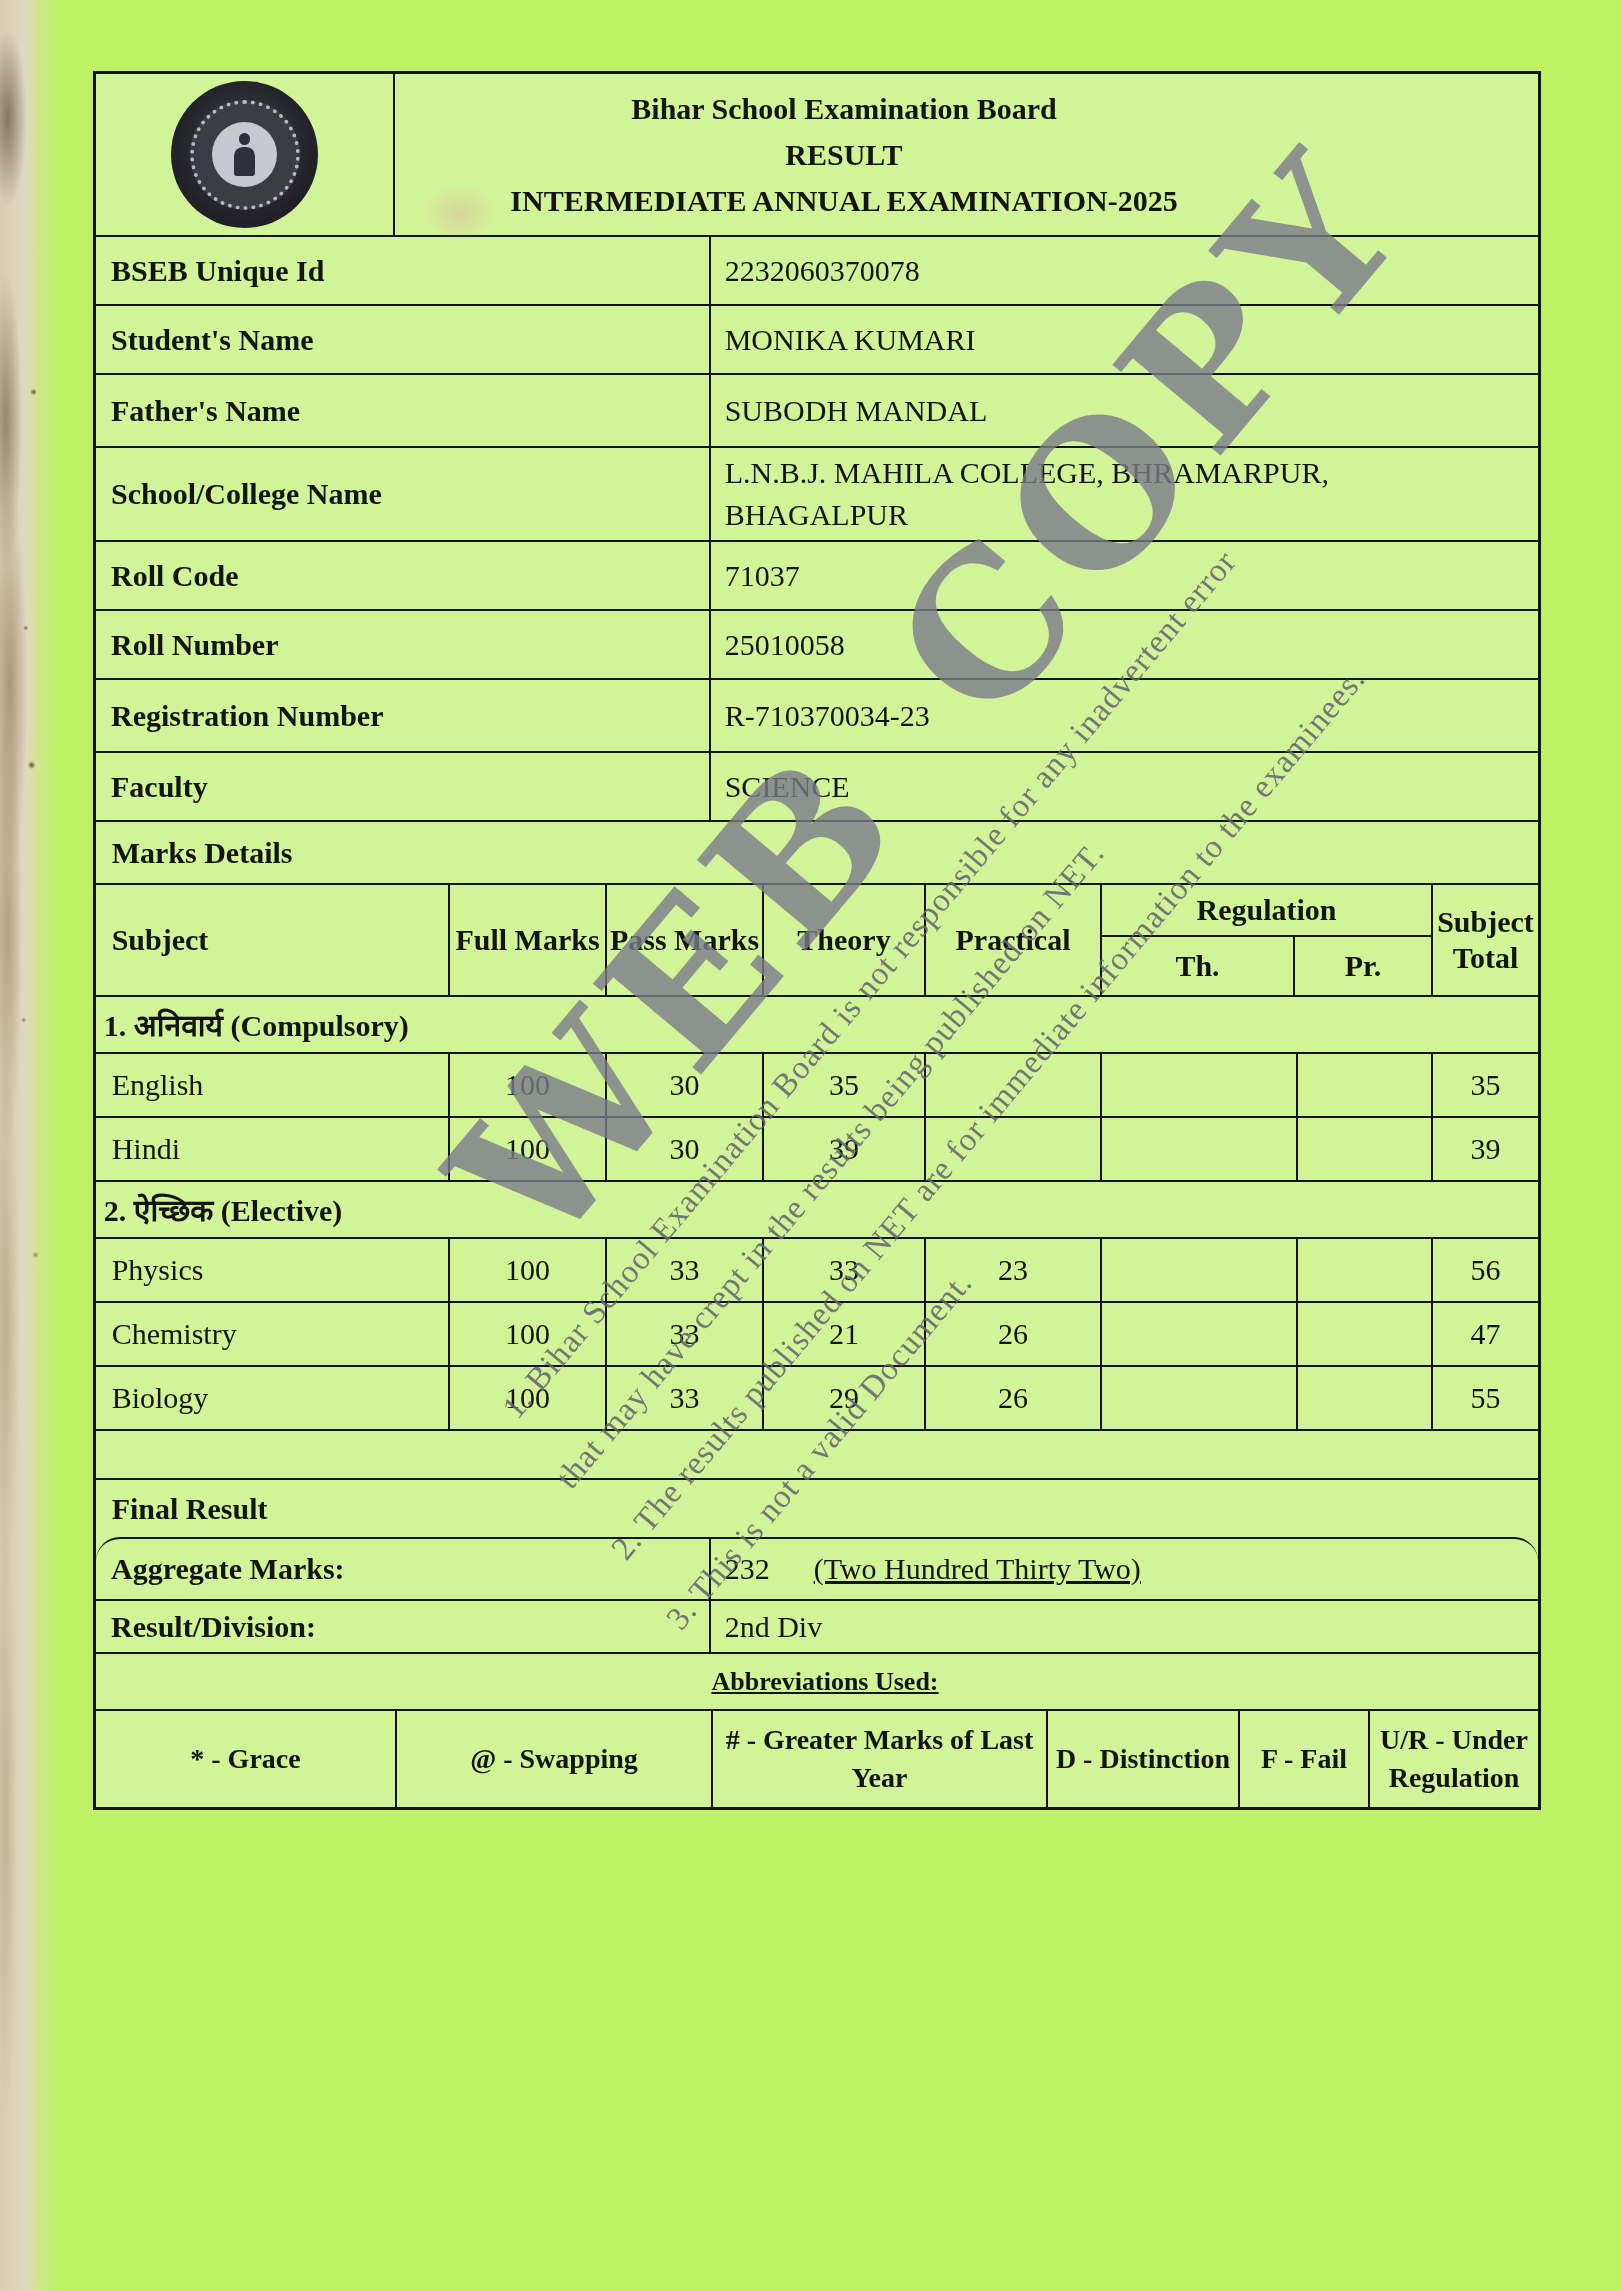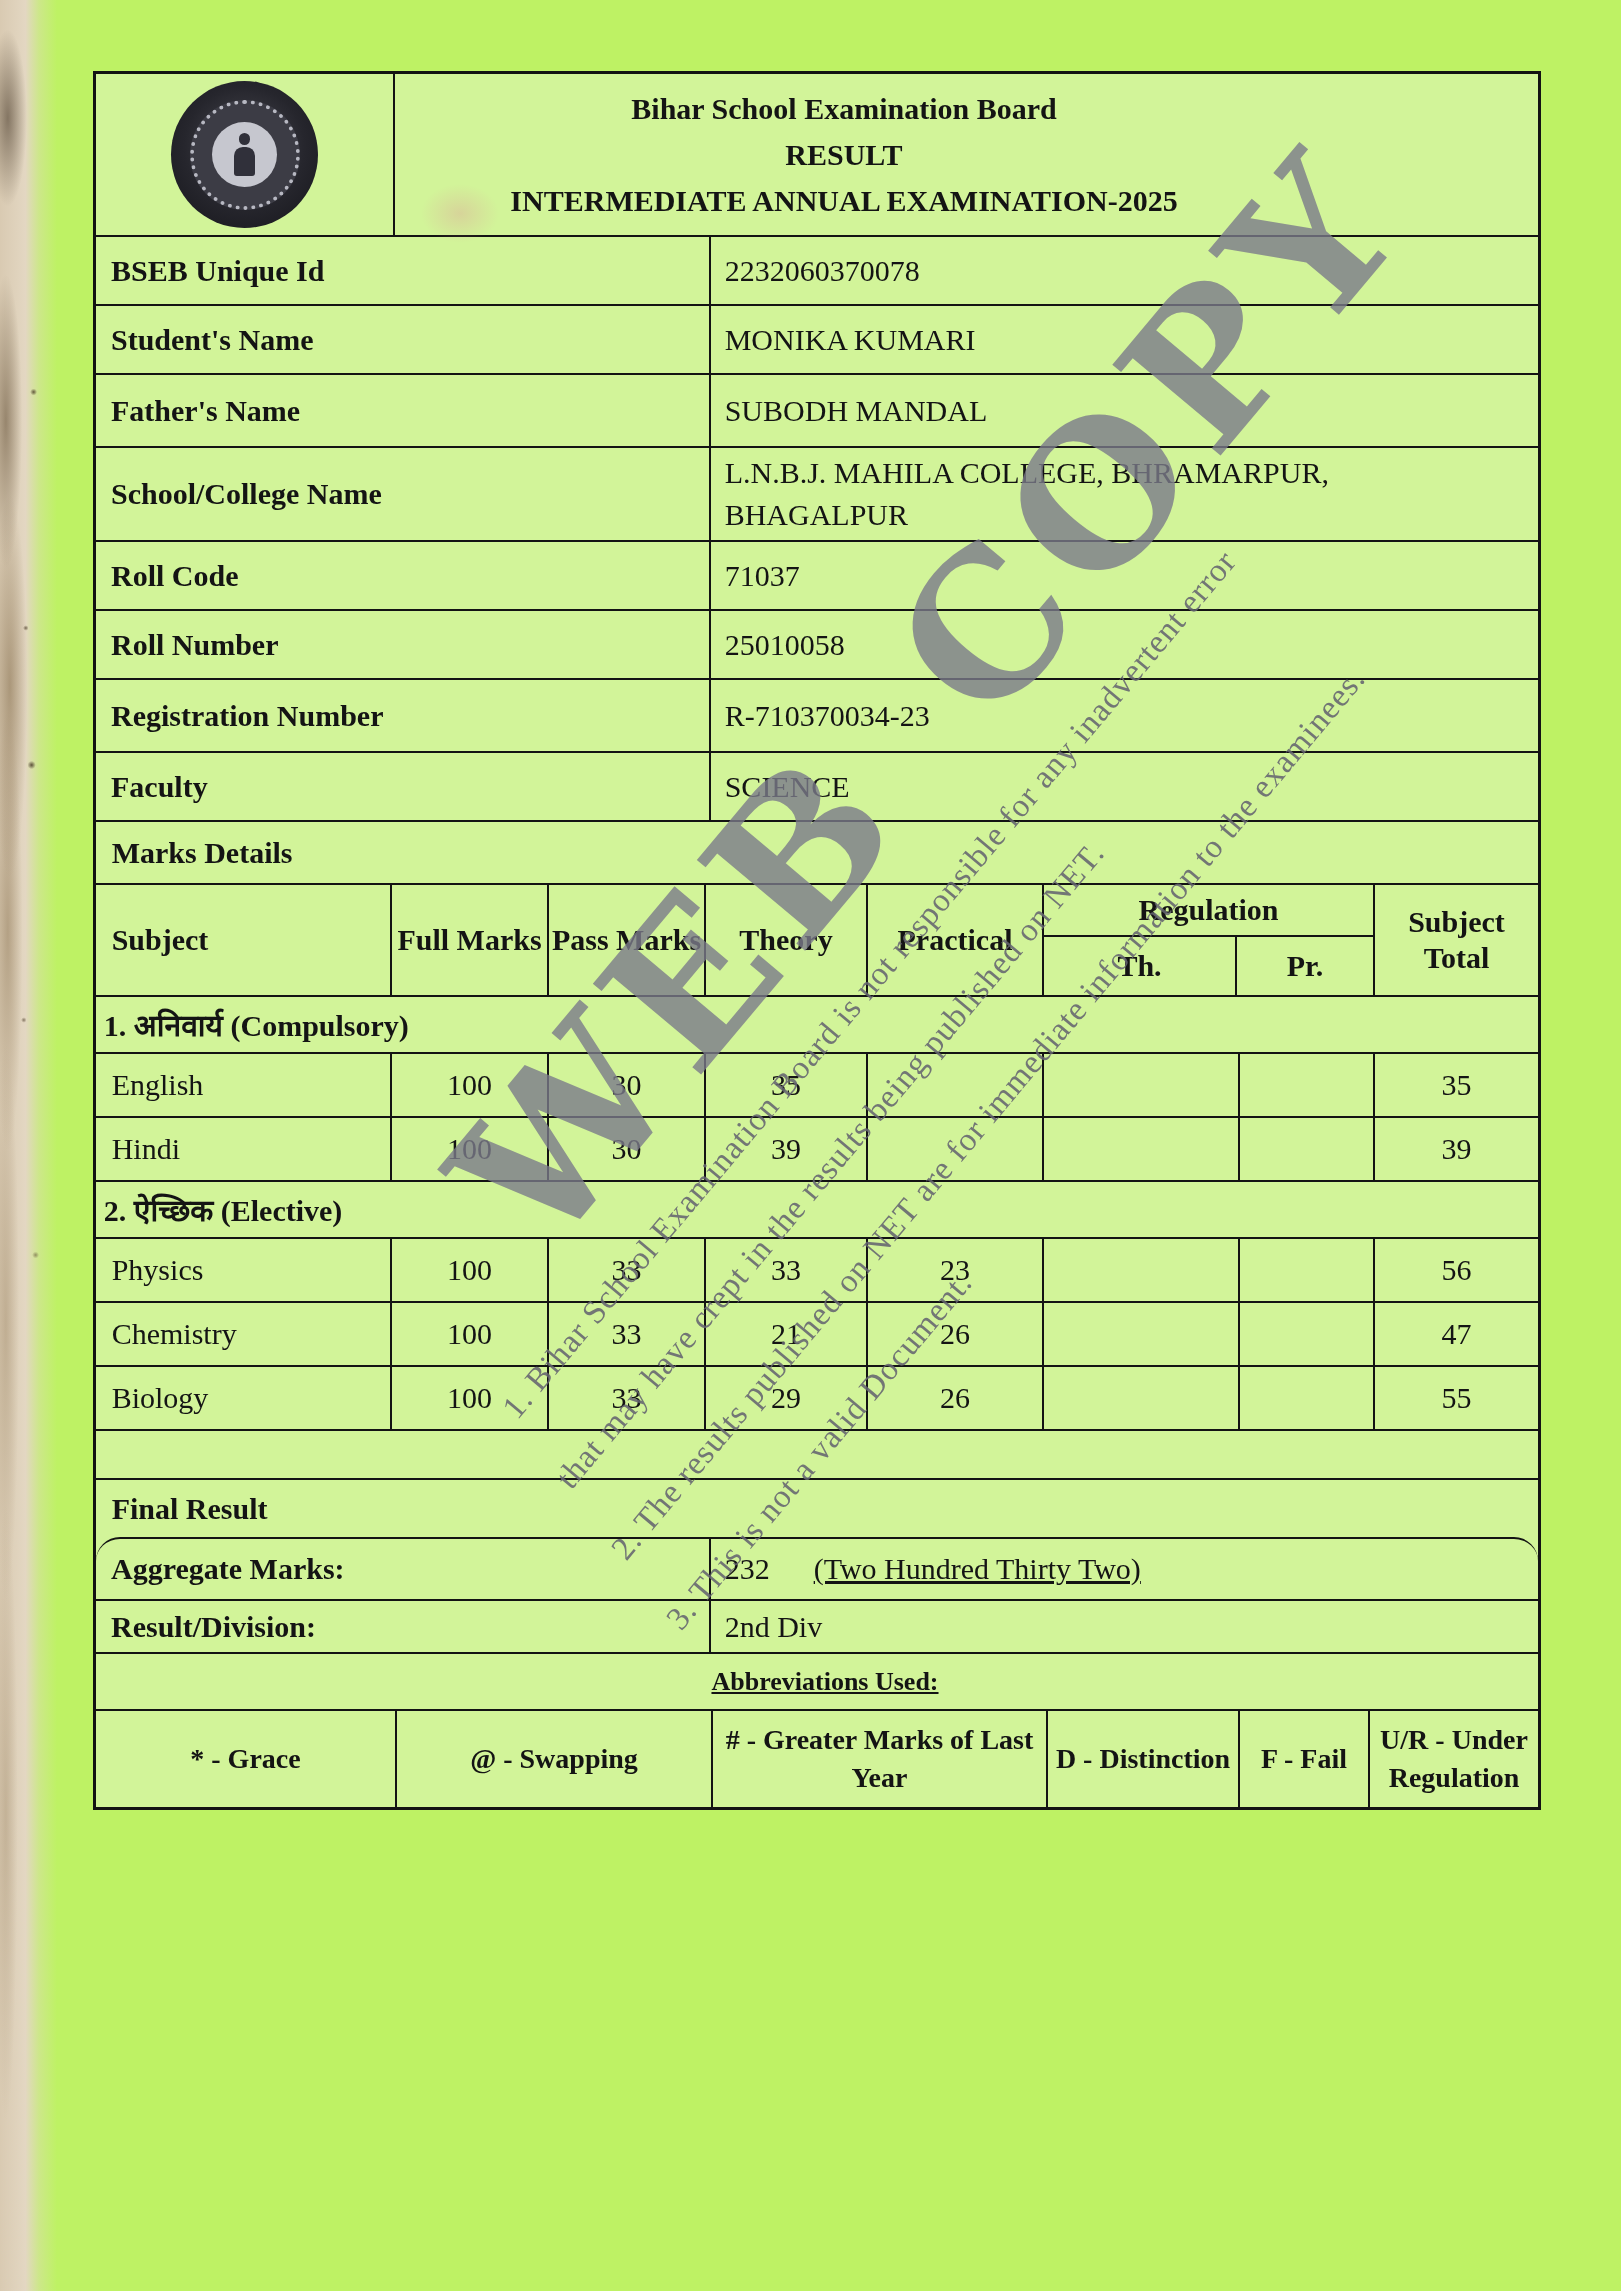--- a/index.html
+++ b/index.html
@@ -84,21 +84,21 @@
   .lab { width:613px; display:flex; align-items:center; padding-left:15px;
     font-weight:bold; font-size:30px; }
   .val { flex:1; display:flex; align-items:center; padding-left:13.7px; font-size:30px; }
   .wrapval { max-width:608px; line-height:1.4; }
   .full-lab { flex:1; display:flex; align-items:center; padding-left:15.7px; font-weight:bold; font-size:30px; }
 
   
   .mc { border-left:2.9px solid #131313; display:flex; align-items:center; justify-content:center;
     text-align:center; font-size:30px; }
   .mc:first-child { border-left:none; justify-content:flex-start; text-align:left; padding-left:15.7px; }
-  .w-subj{width:294px;font-family:Liberation Serif, serif;} .w-full{width:157px;} .w-pass{width:157px;} .w-theory{width:162px;}
+  .w-subj{width:352px;font-family:Liberation Serif, serif;} .w-full{width:157px;} .w-pass{width:157px;} .w-theory{width:162px;}
   .w-prac{width:176px;} .w-th{width:196px;} .w-pr{width:135px;} .w-total{flex:1;}
   .mh .mc { font-weight:bold; line-height:1.2; }
   .reg-group { width:331px; border-left:2.9px solid #131313; display:flex; flex-direction:column; }
   .reg-top { height:52px; display:flex; align-items:center; justify-content:center;
     font-weight:bold; font-size:30px; border-bottom:2.9px solid #131313; }
   .reg-bottom { flex:1; display:flex; }
   .reg-th { width:193px; border-right:2.9px solid #131313; display:flex; align-items:center; justify-content:center; font-weight:bold; font-size:30px; }
   .reg-pr { flex:1; display:flex; align-items:center; justify-content:center; font-weight:bold; font-size:30px; }
 
   .sec-title { flex:1; display:flex; align-items:center; padding-left:7.8px; font-weight:bold; font-size:30px; }

